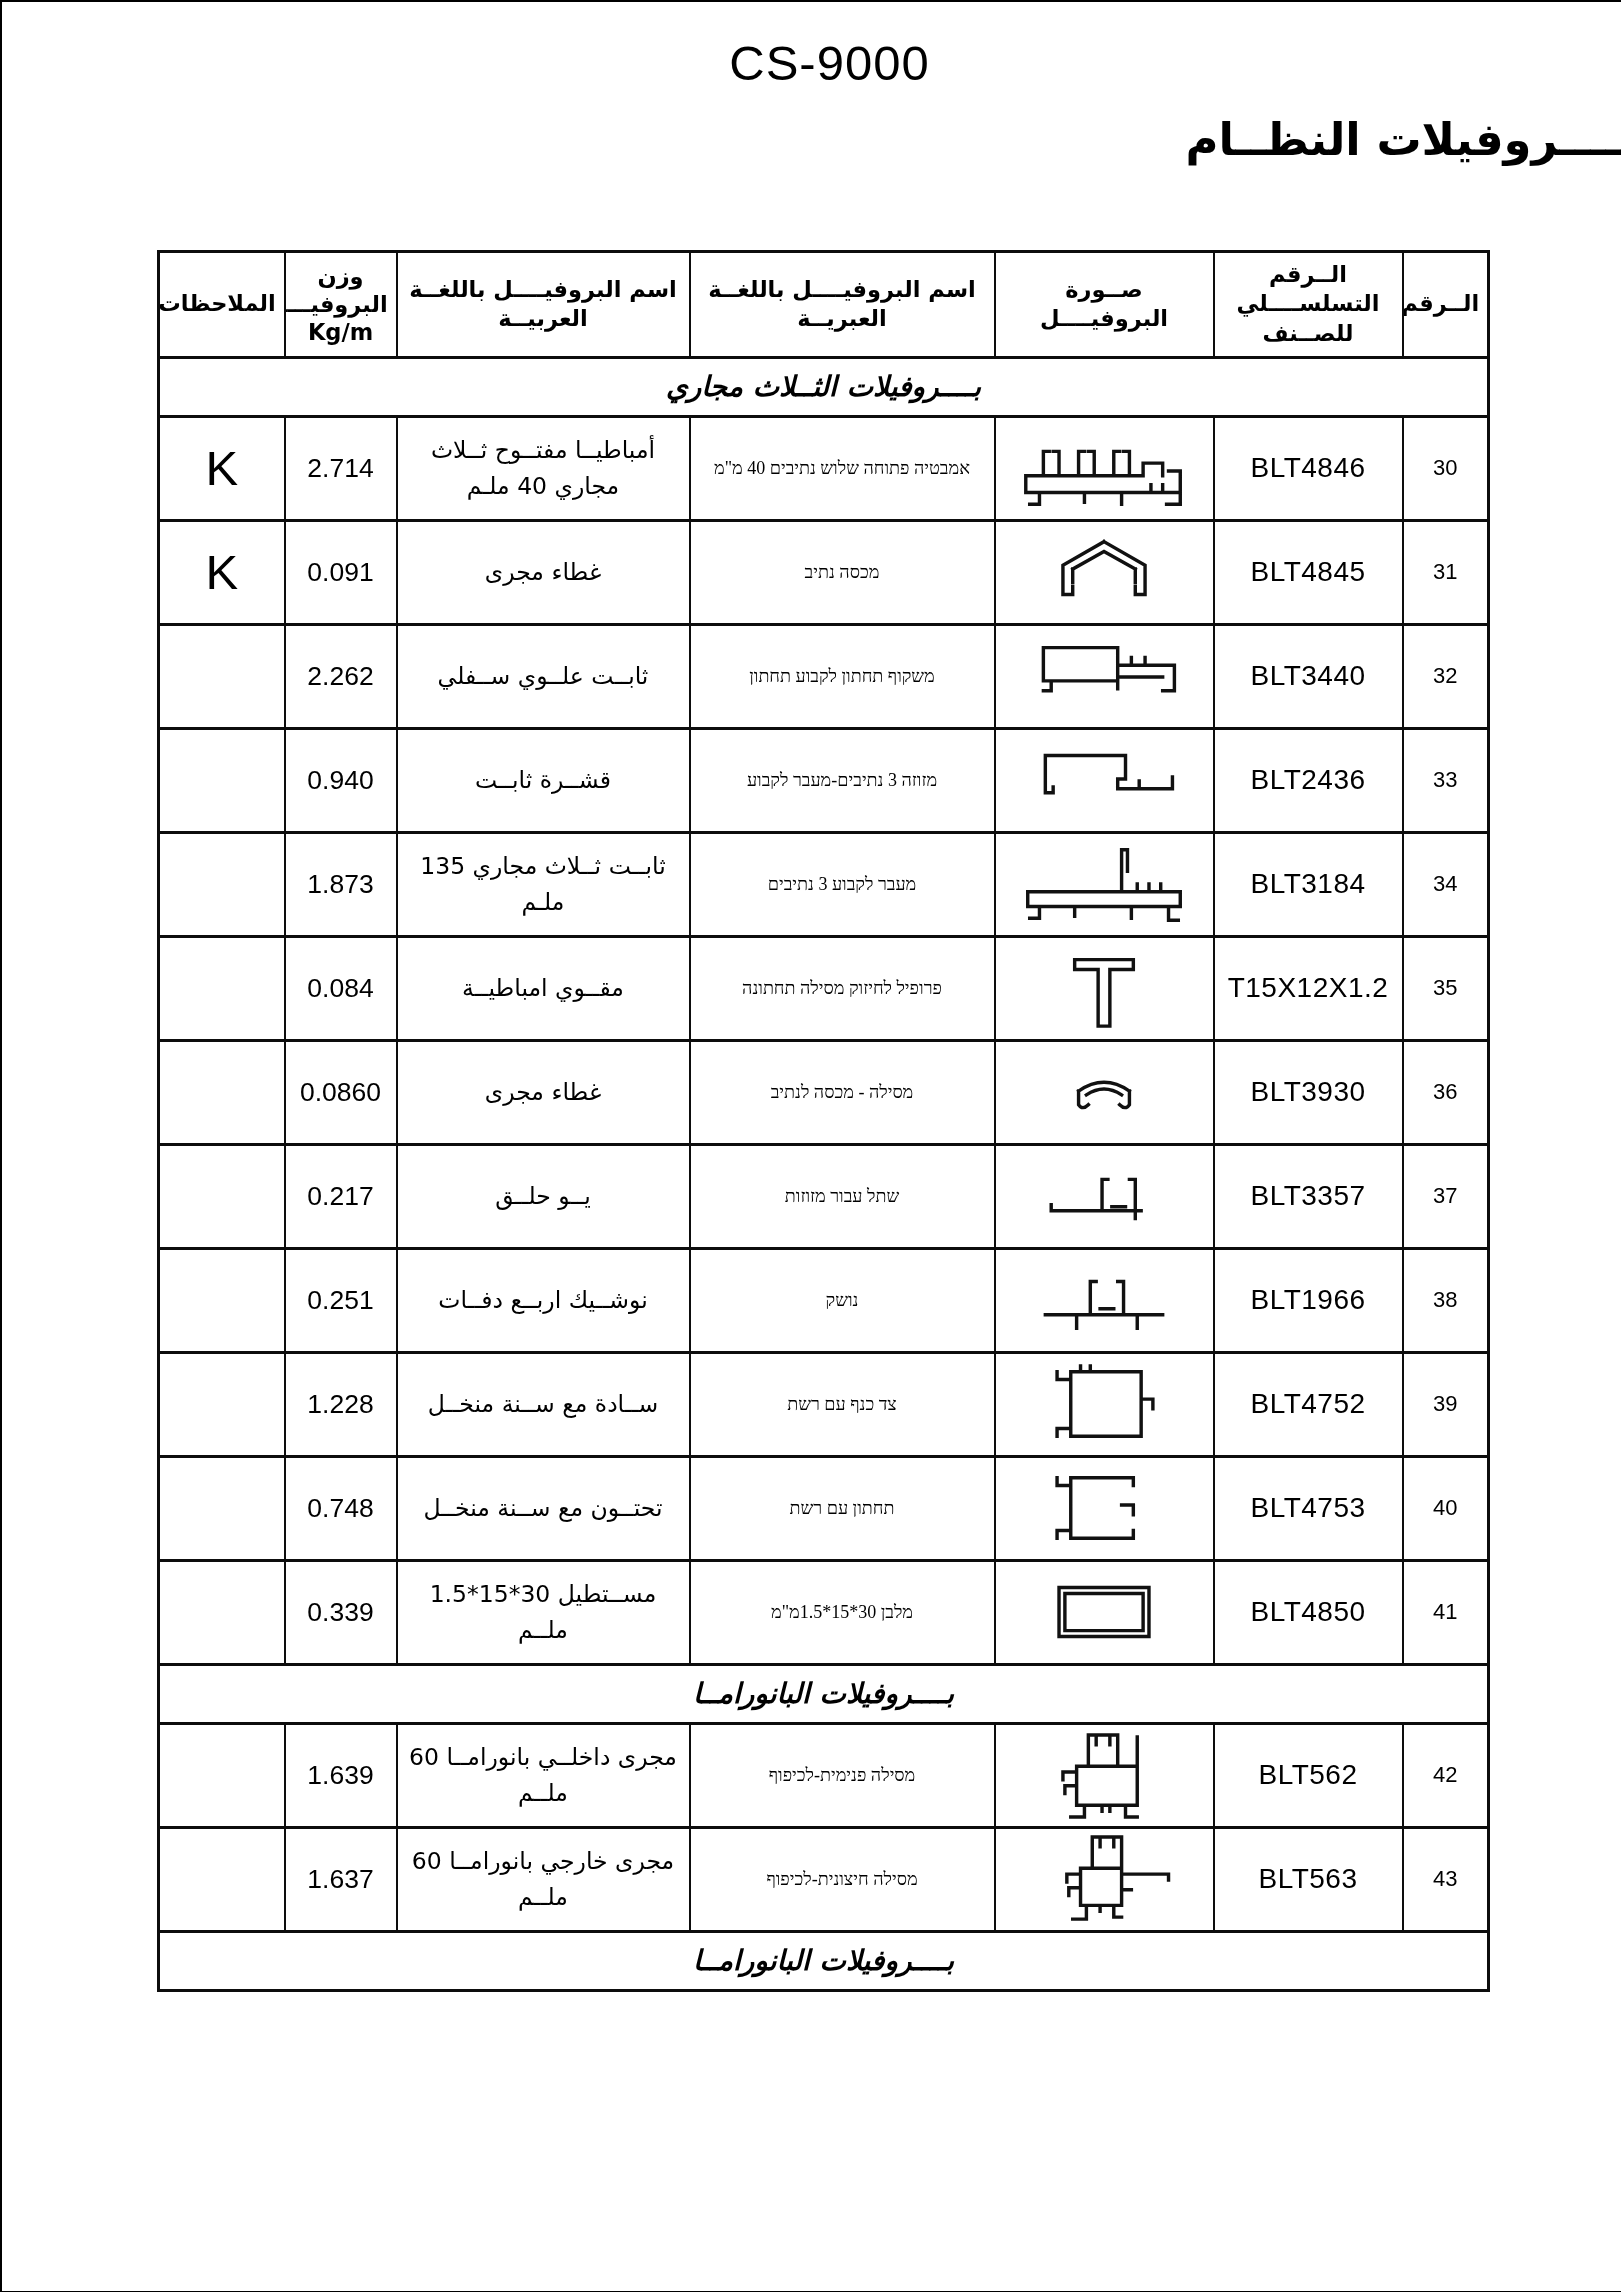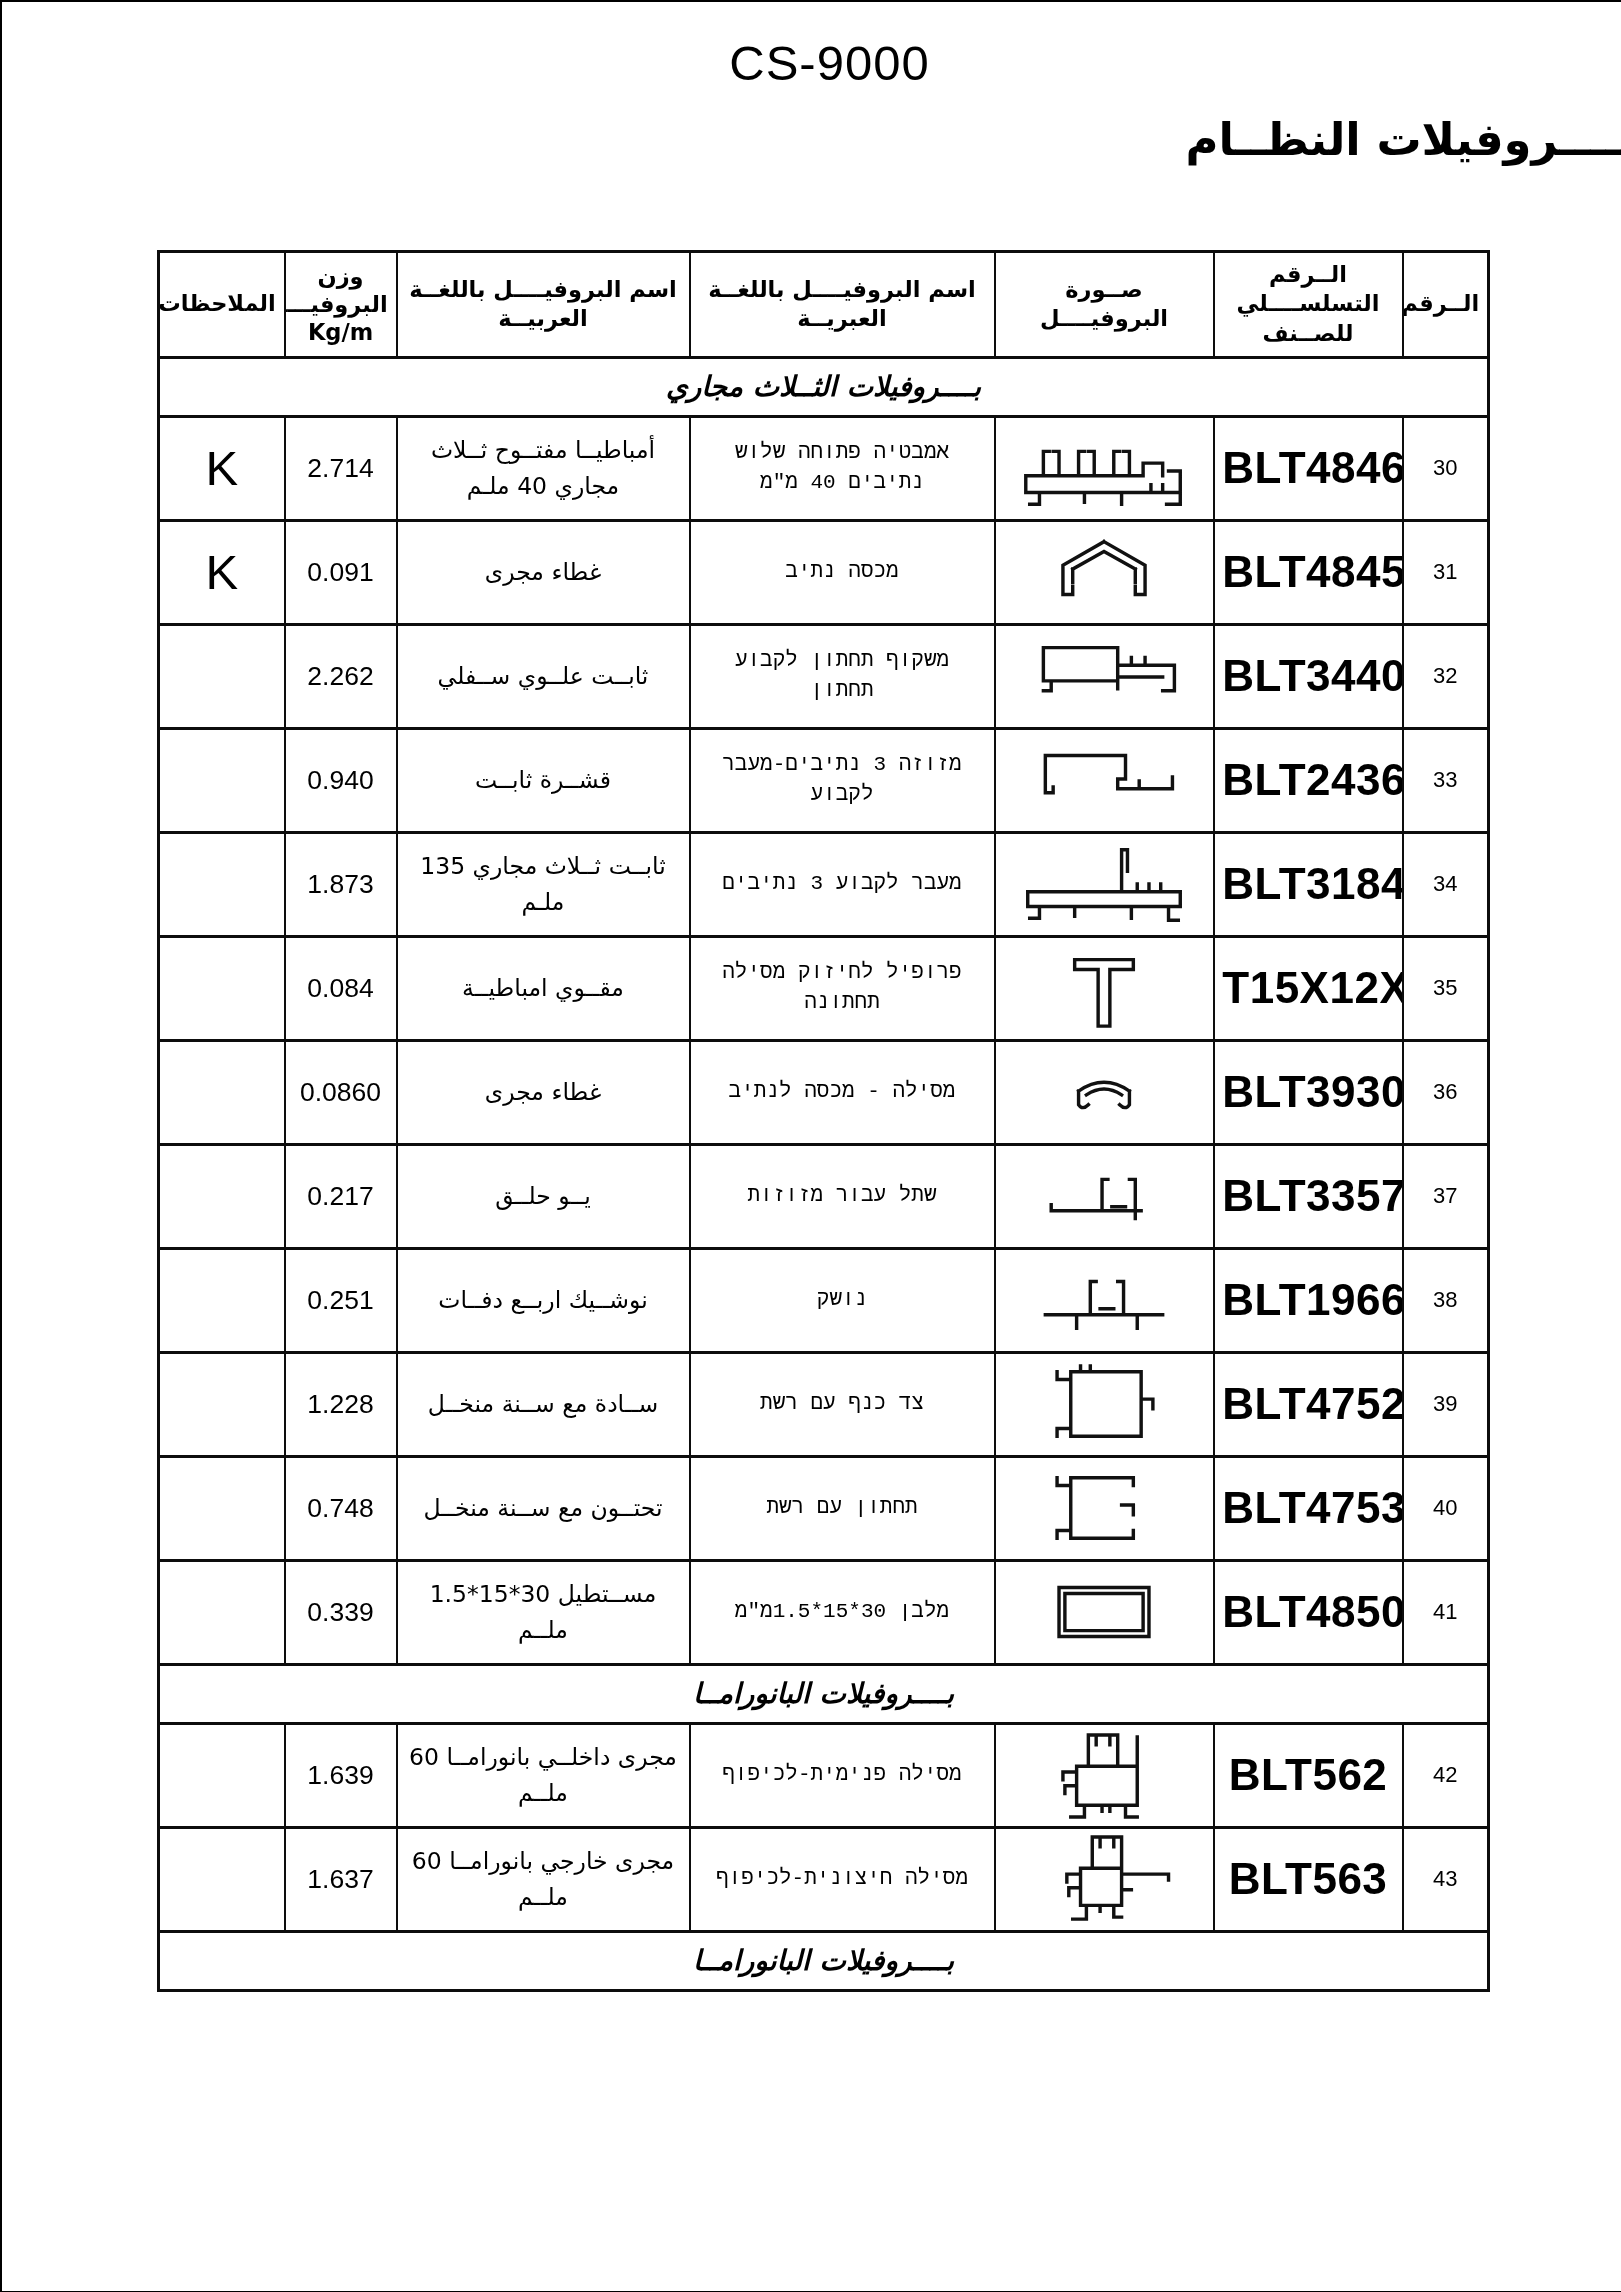--- a/index.html
+++ b/index.html
@@ -60,23 +60,23 @@
   }
   td.hdr.latin-last{line-height:1.25;}
   td.section{
     font-family:"DejaVu Sans",sans-serif;
     font-weight:bold;
     font-size:28px;
     direction:rtl;
     font-style:italic;
   }
   td.num{font-size:22px;direction:ltr;}
-  td.serial{font-size:44px;font-weight:bold;direction:ltr;letter-spacing:0.5px;}
+  td.serial{font-size:28px;font-weight:normal;direction:ltr;letter-spacing:0.5px;}
   td.img{padding:2px;}
-  td.heb{font-family:Liberation Mono, monospace;font-size:21px;direction:rtl;line-height:1.45;}
+  td.heb{font-family:Liberation Serif, serif;font-size:18px;direction:rtl;line-height:1.45;}
   td.ara{font-family:"DejaVu Sans",sans-serif;font-size:23.5px;direction:rtl;line-height:1.55;}
   td.wt{font-size:26.5px;direction:ltr;}
   td.note{font-size:49px;direction:ltr;}
   td.img svg{display:block;margin:0 auto;}
 </style>
 </head>
 <body>
 
 <div class="page">
 

